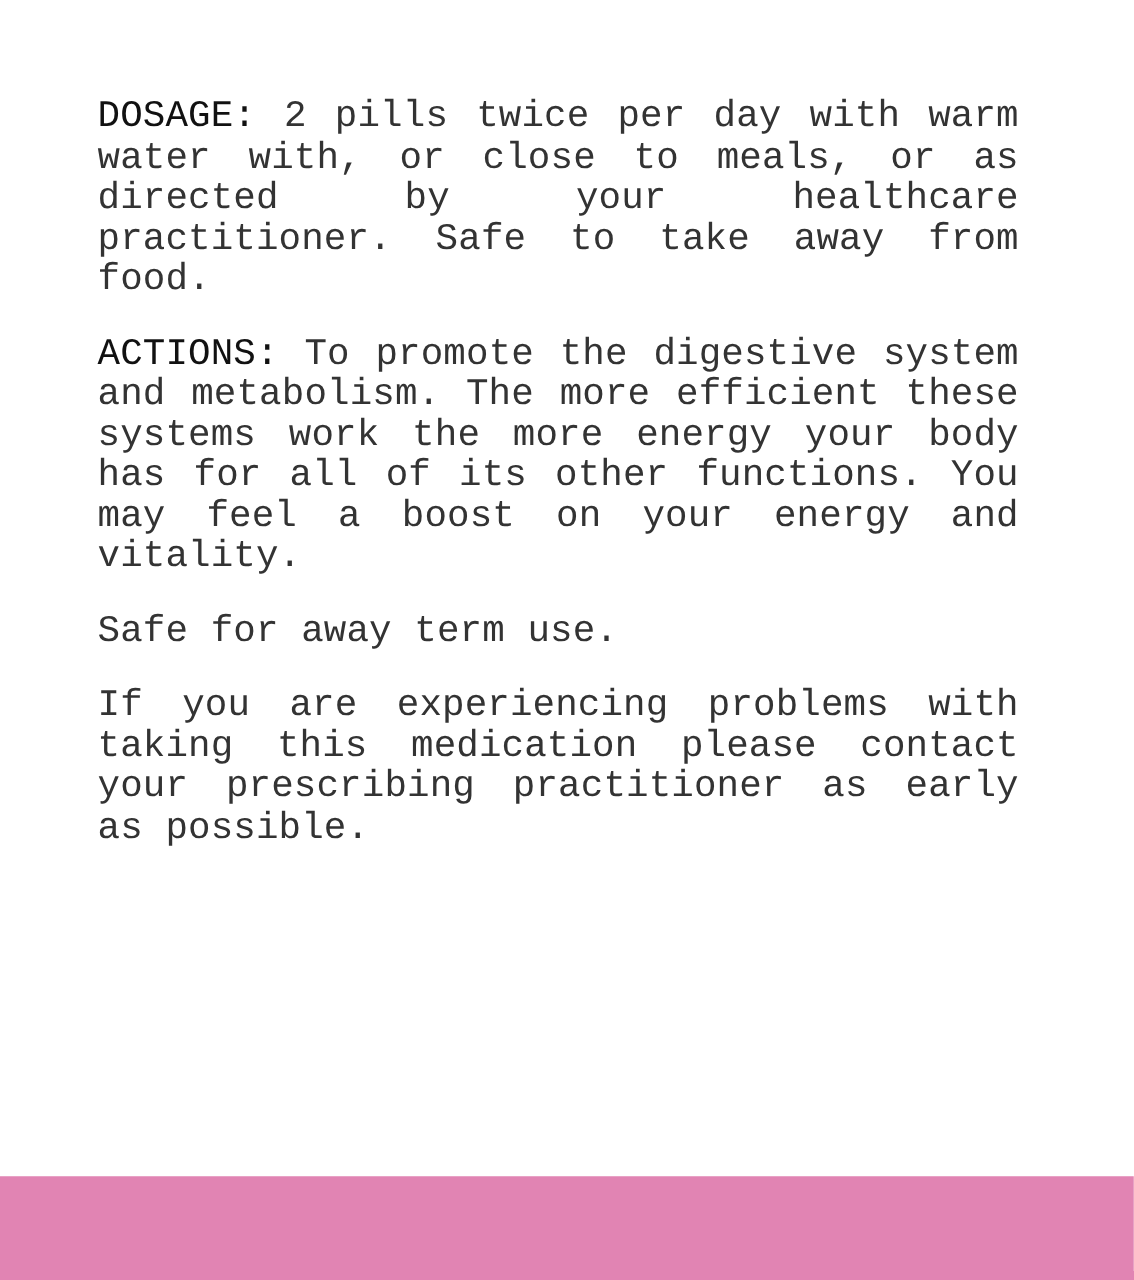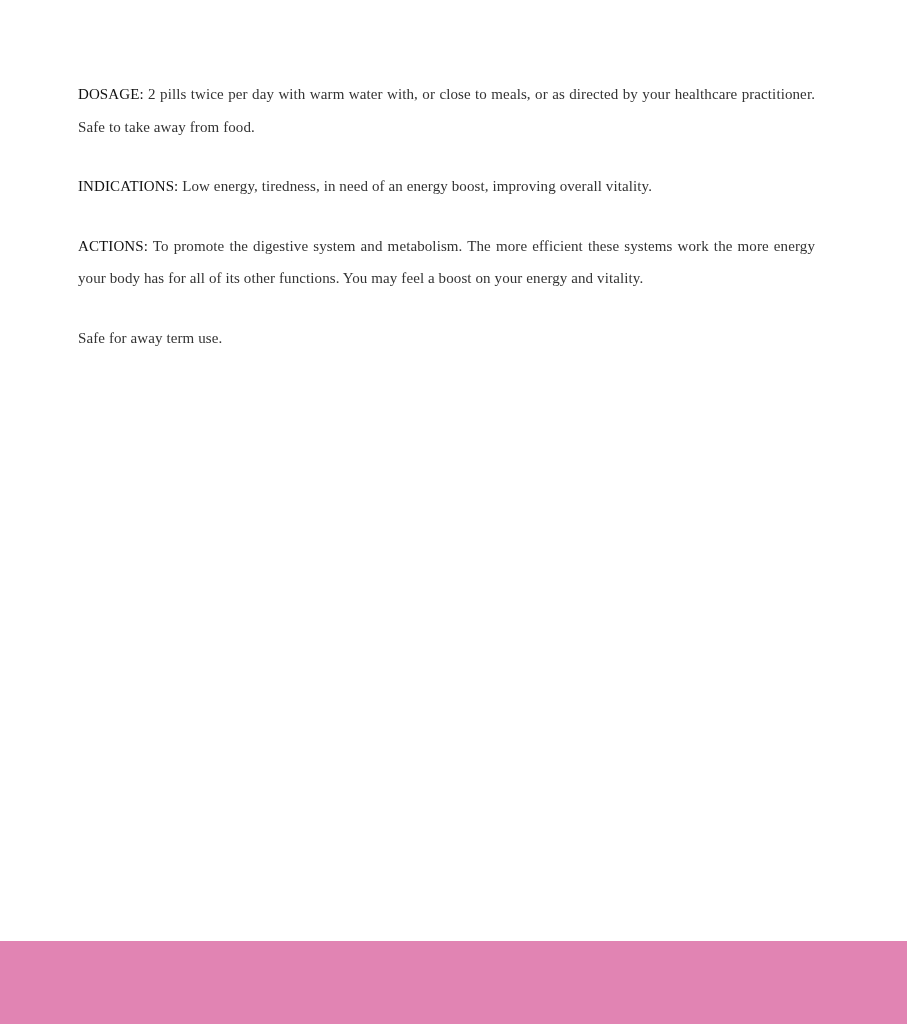--- a/index.html
+++ b/index.html
@@ -1,28 +1,28 @@
 <!DOCTYPE html>
 <html><head>
 <meta charset="utf-8">
 <style>
   html, body { margin:0; padding:0; }
   body { width:907px; height:1024px; background:#ffffff; position:relative; overflow:hidden;
          font-family:"DejaVu Sans", sans-serif; color:#2a2a2a; }
   .content { position:absolute; left:78px; top:78px; width:737px; }
-  .para { margin:0 0 27px 0; font-size:15px; line-height:32.5px; text-align:justify;
-          font-weight:200; letter-spacing:0.1px; font-family:Liberation Serif, serif;
+  .para { margin:0 0 27px 0; font-size:30px; line-height:32.5px; text-align:justify;
+          font-weight:200; letter-spacing:0.1px; font-family:Liberation Mono, monospace;
           -webkit-text-stroke:0; color:#333; }
   .label { color:#111; font-weight:normal; }
   .para span.body { font-weight:200; }
   .footer-band { position:absolute; left:0; top:941px; width:907px; height:83px; background:#e184b3; }
 </style>
 </head>
 <body>
 
 <div class="content">
   <p class="para"><span class="label">DOSAGE:</span><span class="body"> 2 pills twice per day with warm water with, or close to meals, or as directed by your healthcare practitioner. Safe to take away from food.</span></p>
-  <p class="para"><span class="label">INDICATIONS:</span><span class="body"> Low energy, tiredness, in need of an energy boost, improving overall vitality.</span></p>
   <p class="para"><span class="label">ACTIONS:</span><span class="body"> To promote the digestive system and metabolism. The more efficient these systems work the more energy your body has for all of its other functions. You may feel a boost on your energy and vitality.</span></p>
   <p class="para">Safe for away term use.</p>
+  <p class="para">If you are experiencing problems with taking this medication please contact your prescribing practitioner as early as possible.</p>
 </div>
 
 <div class="footer-band"></div>
 
 </body></html>

